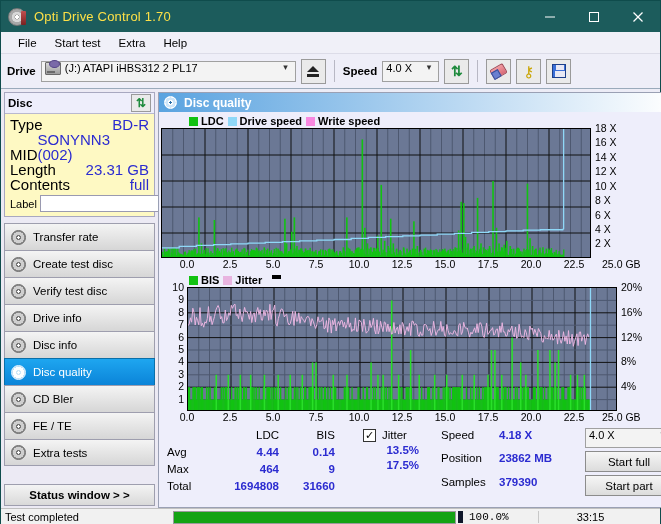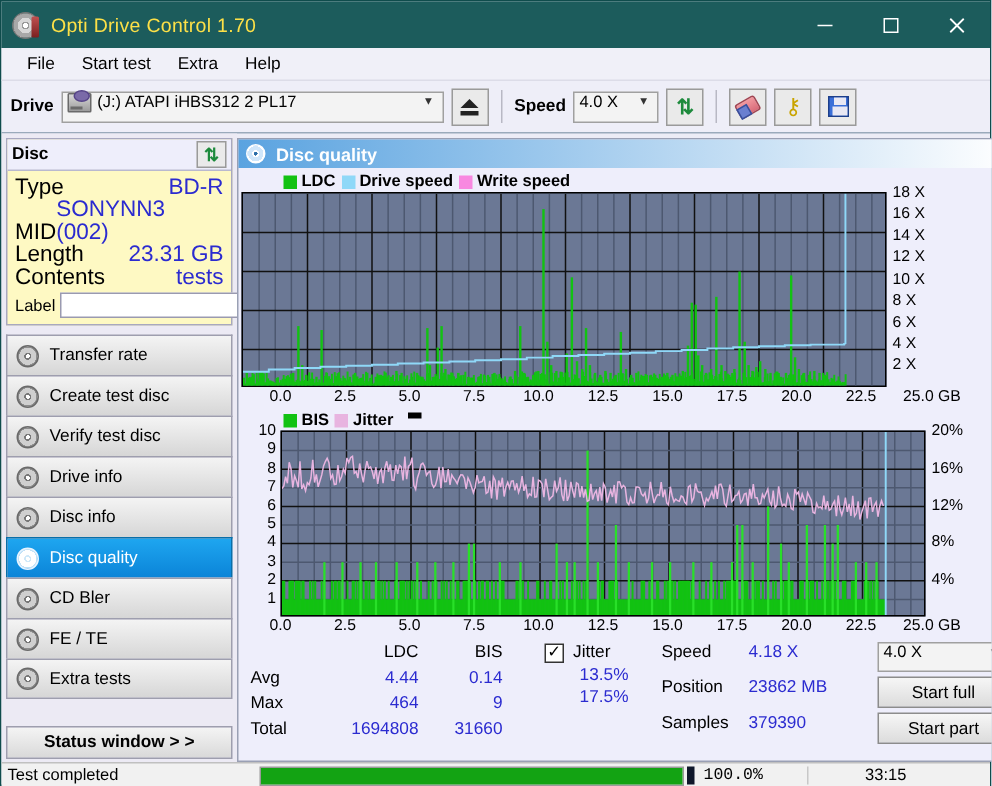--- a/index.html
+++ b/index.html
@@ -164,21 +164,21 @@
   .ylab span { position:absolute; right:3px; text-align:right; font-size:10.5px; transform:translateY(-50%); white-space:nowrap;}
   .ylab-r { width:38px; position:relative; }
   .ylab-r span { position:absolute; left:4px; font-size:10.5px; transform:translateY(-50%); white-space:nowrap;}
   .plot { position:relative; background:#6b7895; border:1px solid #000; overflow:hidden; }
   .xlab { position:relative; height:13px; margin-left:26px; }
   .xlab span { position:absolute; font-size:10.5px; transform:translateX(-50%); white-space:nowrap; }
 
   
   .stats { padding:4px 0 0 8px; display:flex; font-size:11.5px; position:relative; }
   .stats .col { }
-  .stats .val { color:#2b2bd0; }
+  .stats .val { color:#2b2bd0;font-weight:bold; }
   .st-grid { display:grid; grid-template-columns:46px 66px 56px; row-gap:2px; }
   .st-grid div { line-height:15px; }
   .r { text-align:right; }
   .jitter-blk { margin-left:28px; }
   .chk { width:13px;height:13px;border:1px solid #333;background:#fff;display:inline-flex;align-items:center;justify-content:center;font-size:11px;line-height:1;}
   .sp-grid { display:grid; grid-template-columns:58px 72px; row-gap:2px; margin-left:22px; }
   .sp-grid div { line-height:15px; }
   .btn-col { margin-left:14px; display:flex; flex-direction:column; gap:3px; width:88px; }
   .btn {
     height:21px; border:1px solid #8c8c8c; background:linear-gradient(#f6f6f6,#dcdcdc);
@@ -284,21 +284,21 @@
           <div class="drow">
             <span class="k">MID</span>
             <span class="v">SONYNN3 (002)</span>
           </div>
           <div class="drow">
             <span class="k">Length</span>
             <span class="v">23.31 GB</span>
           </div>
           <div class="drow">
             <span class="k">Contents</span>
-            <span class="v">tests</span>
+            <span class="v">full</span>
           </div>
           <div class="label-row">
             <span class="k">Label</span>
             <input class="label-input" type="text" value="" style="">
             <span class="cd-ic"></span>
           </div>
         </div>
       </div>
 
       <div class="nav">

